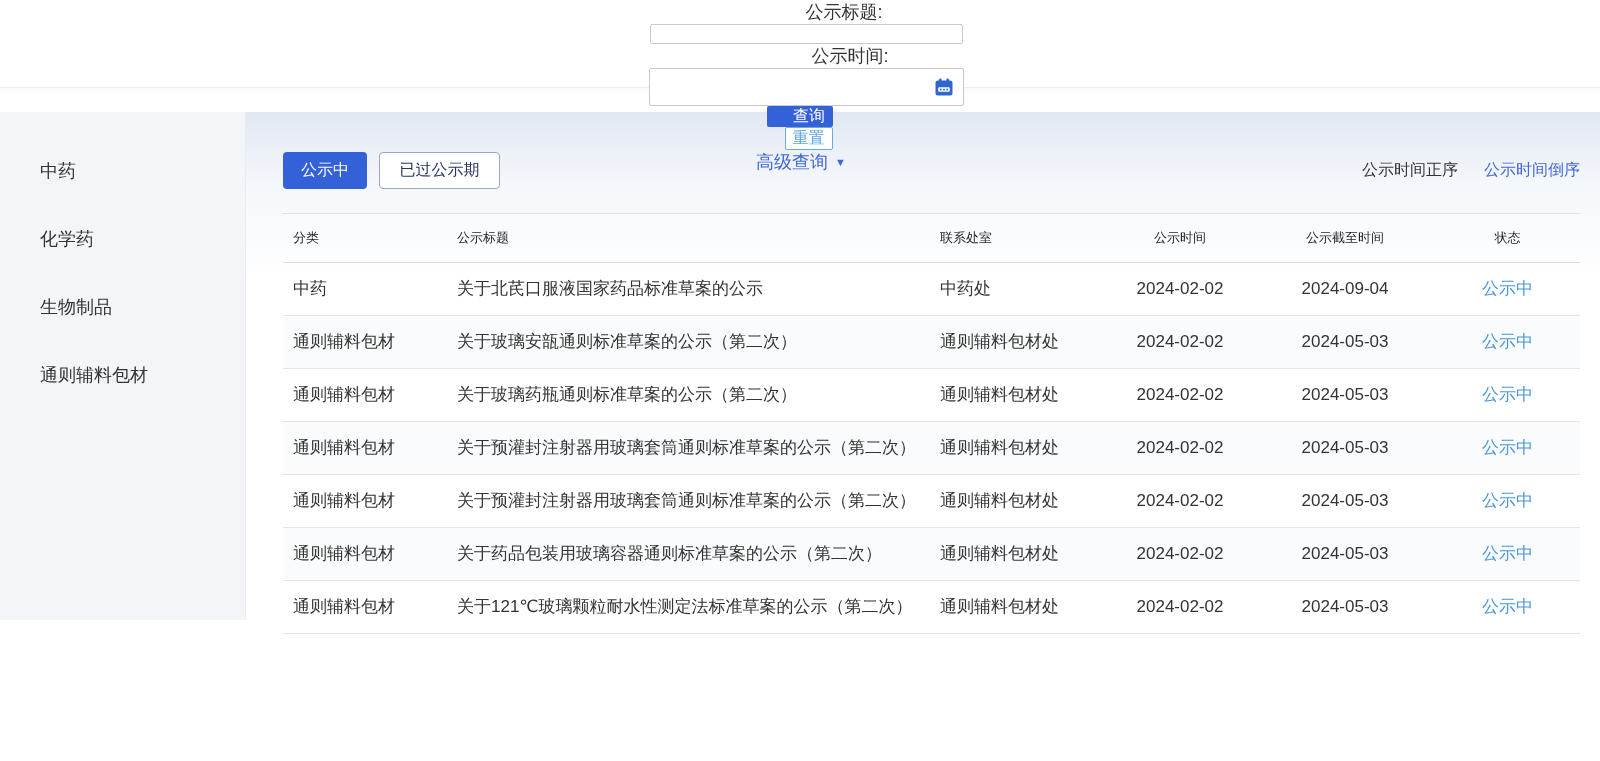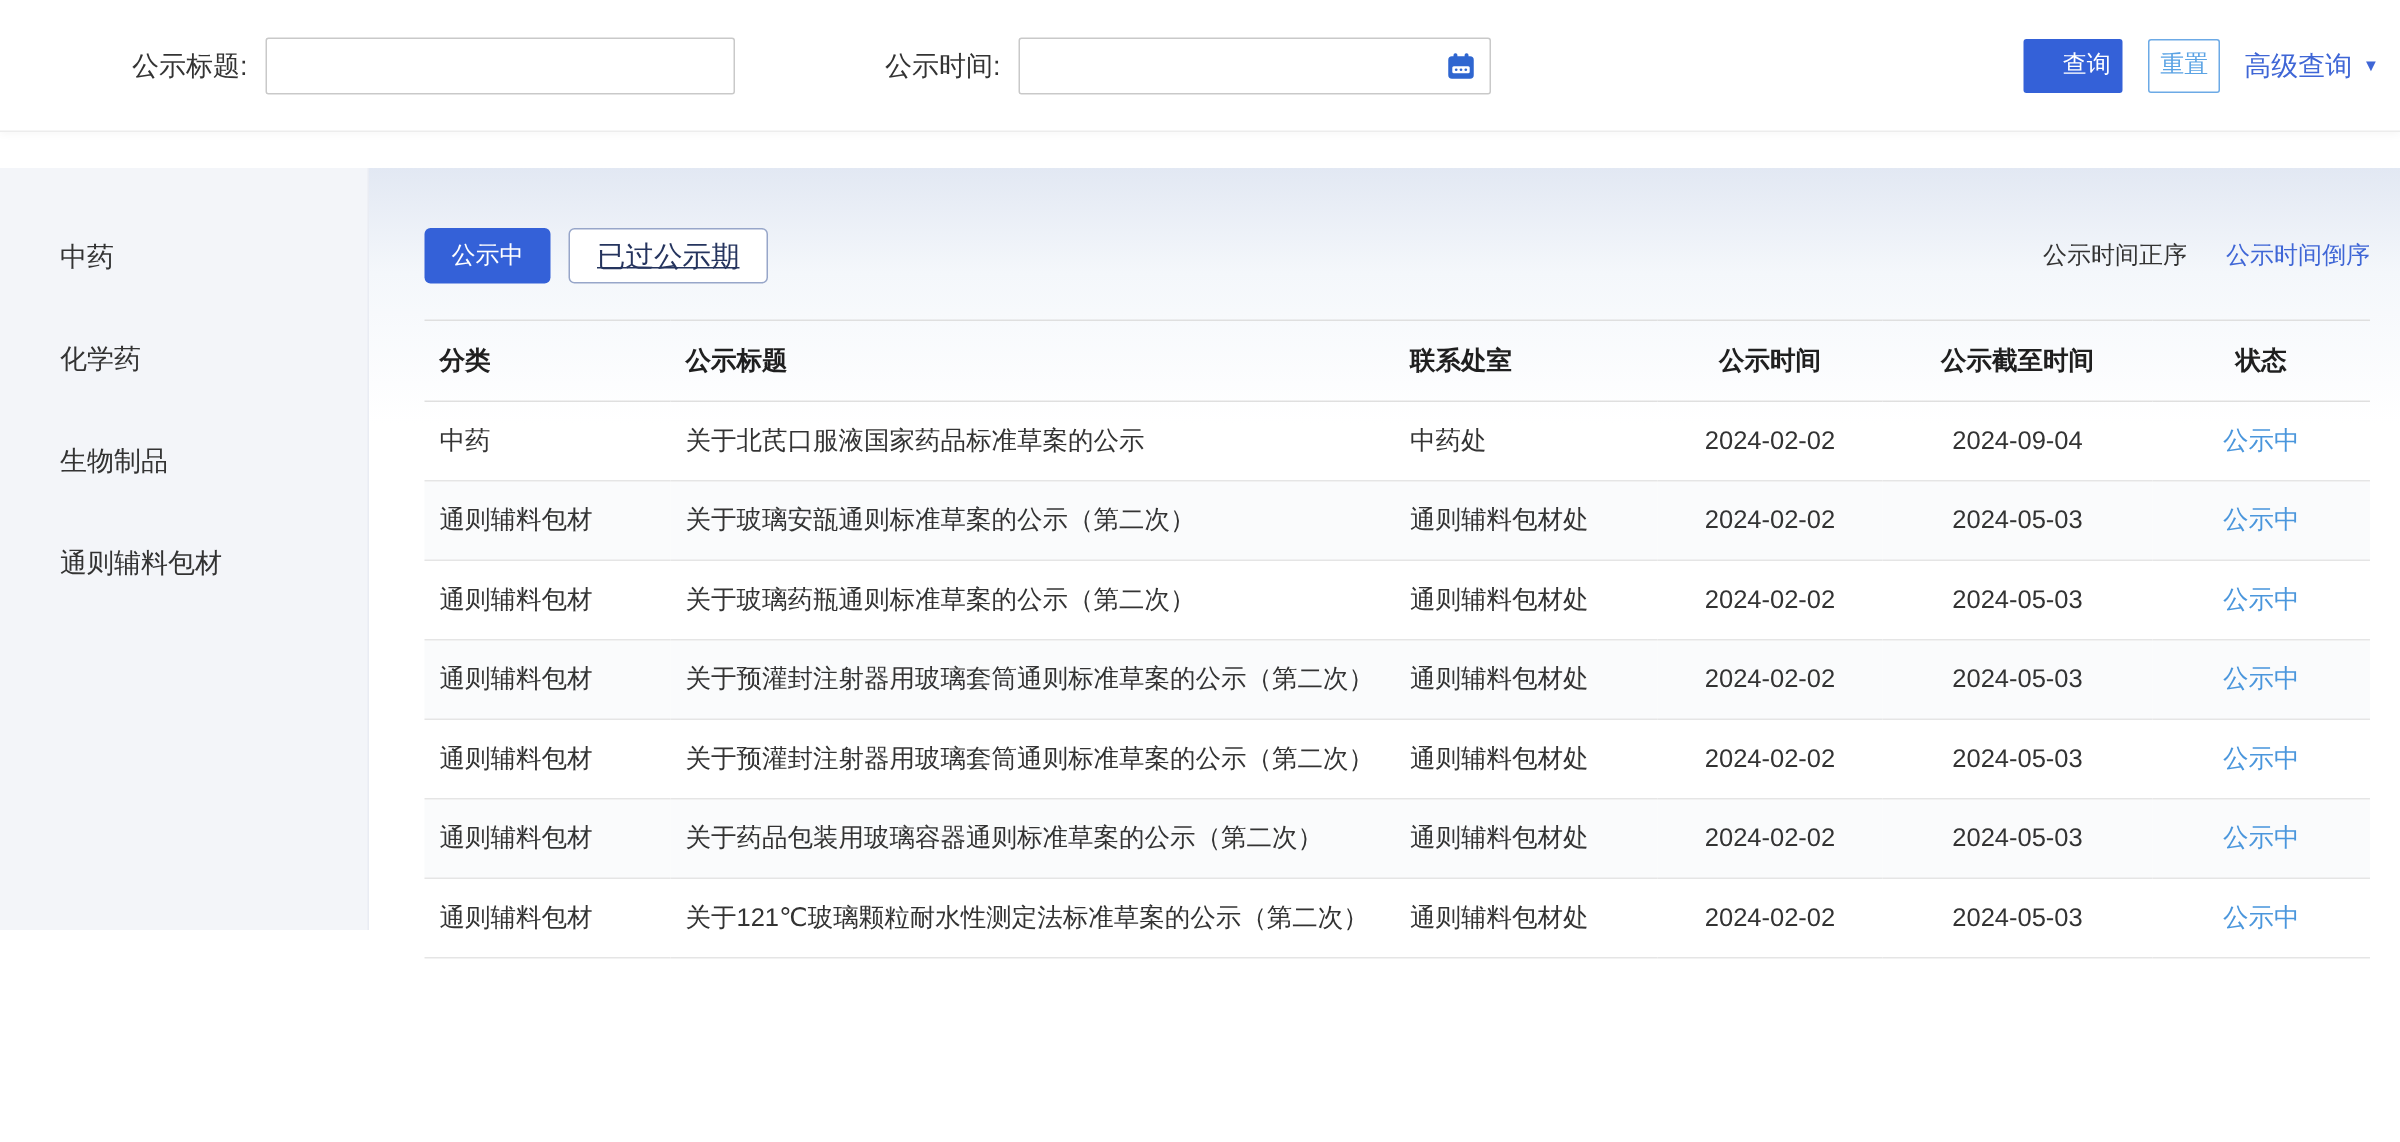--- a/index.html
+++ b/index.html
@@ -3,21 +3,21 @@
 <meta charset="utf-8">
 <style>
   * { margin: 0; padding: 0; box-sizing: border-box; }
   html, body { width: 1600px; height: 761px; overflow: hidden; background: #fff;
     font-family: "Liberation Sans", "DejaVu Sans", sans-serif; }
 
   
   .searchbar {
     height: 88px; background: #fff; display: flex; align-items: center;
     border-bottom: 1px solid #ececec; box-shadow: 0 2px 5px rgba(0,0,0,0.03);
-    position: relative; z-index: 2;
+    position: relative; z-index: 2; flex-direction: column;
   }
   .field-label { font-size: 18px; color: #333; white-space: nowrap; }
   .lbl-title { margin-left: 88px; }
   .text-input {
     width: 313px; height: 38px; margin-left: 12px; border: 1px solid #c9c9c9;
     border-radius: 2px; font-size: 16px; padding: 0 10px; color: #333; outline: none;
     background: #fff;
   }
   .lbl-time { margin-left: 100px; }
   .date-wrap { position: relative; margin-left: 12px; }
@@ -55,32 +55,31 @@
   .content { flex: 1; padding: 40px 20px 0 37px; }
 
   
   .toolbar { display: flex; align-items: center; margin-bottom: 24px; }
   .tab-active {
     min-width: 81px; height: 37px; padding: 0 18px; background: #3461d8; color: #fff;
     border: none; border-radius: 4px; font-size: 16px; cursor: pointer;
   }
   .tab-plain {
     min-width: 121px; height: 37px; padding: 0 18px; background: #fff; color: #25345e;
-    border: 1px solid #97a6c9; border-radius: 4px; font-size: 19px; cursor: pointer;
+    border: 1px solid #97a6c9; border-radius: 4px; font-size: 16px; cursor: pointer;
     margin-left: 12px;
-    text-decoration: underline;
   }
   .toolbar .spacer { flex: 1; }
   .sort-asc { font-size: 16px; color: #333; cursor: pointer; }
   .sort-desc { font-size: 16px; color: #3f66d6; cursor: pointer; margin-left: 26px; }
 
   
   table { width: 100%; border-collapse: collapse; table-layout: fixed; }
   th {
-    font-size: 17px; font-weight: 700; color: #1f1f1f; padding: 15px 10px;
+    font-size: 13px; font-weight: 400; color: #1f1f1f; padding: 15px 10px;
     border-top: 1px solid #dfdfdf; border-bottom: 1px solid #dfdfdf;
     text-align: left; white-space: nowrap;
   }
   td {
     font-size: 17px; color: #333; padding: 13px 10px; line-height: 26px;
     border-bottom: 1px solid #e5e5e5; vertical-align: middle;
   }
   tbody tr:nth-child(even) { background: #fafbfc; }
   th.c-center, td.c-center { text-align: center; }
   td.c-status a { color: #4a96dc; text-decoration: none; cursor: pointer; }

